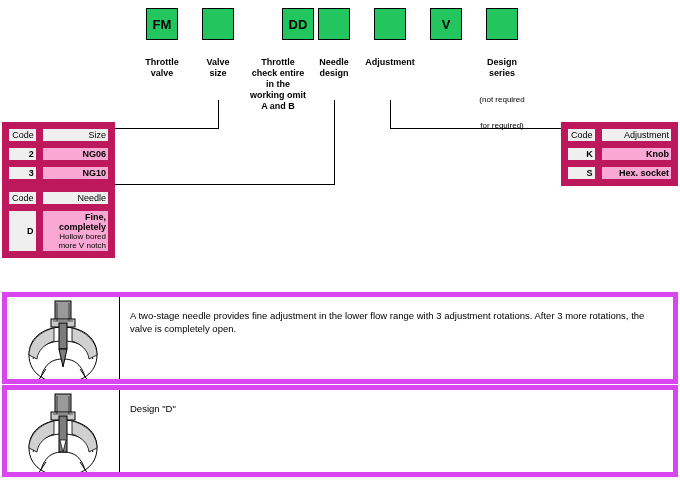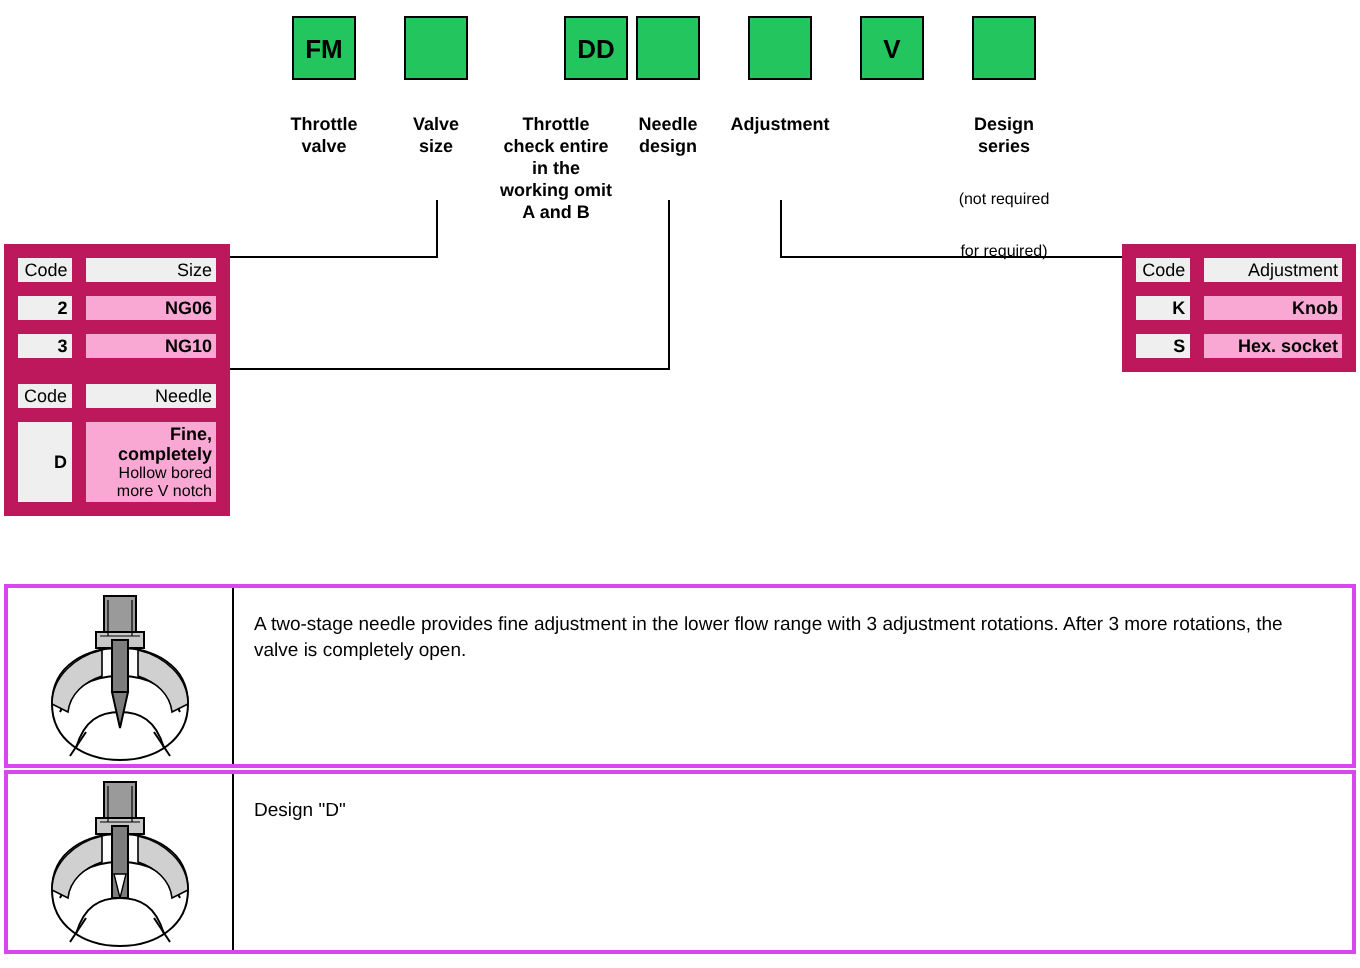--- a/index.html
+++ b/index.html
@@ -76,21 +76,21 @@
   }
   td.val .small {
     font-weight: normal;
     font-size: 8px;
     line-height: 9px;
     display: block;
   }
 
   
   .panel {
-    border: 2px solid #d946ef;
+    border: 5px solid #d946ef;
     background: #fff;
     box-sizing: border-box;
     position: absolute;
     display: flex;
   }
   .panel .img-cell {
     width: 113px;
     border-right: 1px solid #000;
     box-sizing: border-box;
     position: relative;

